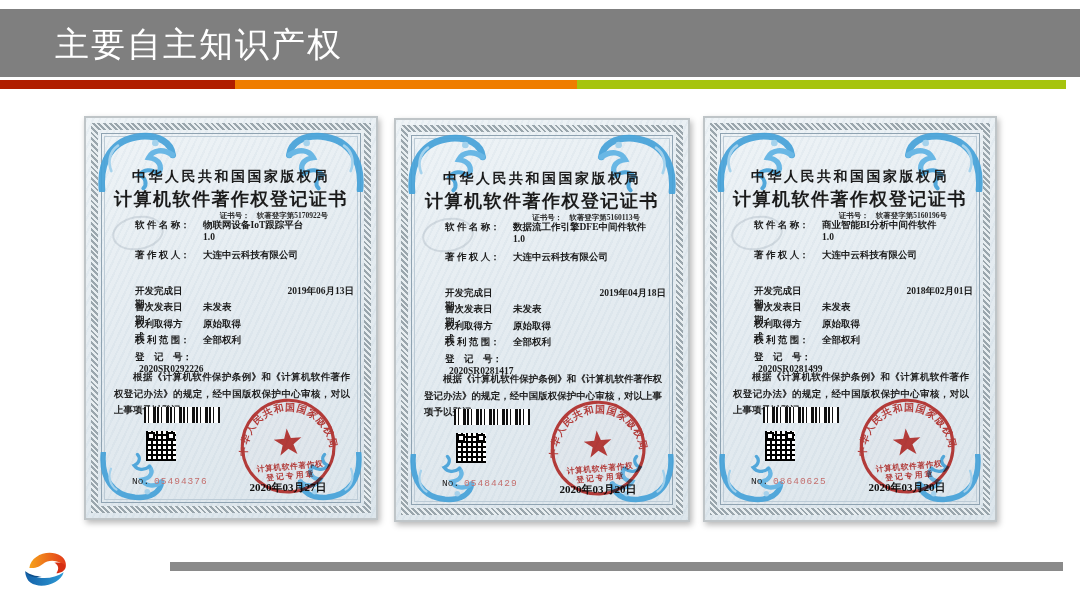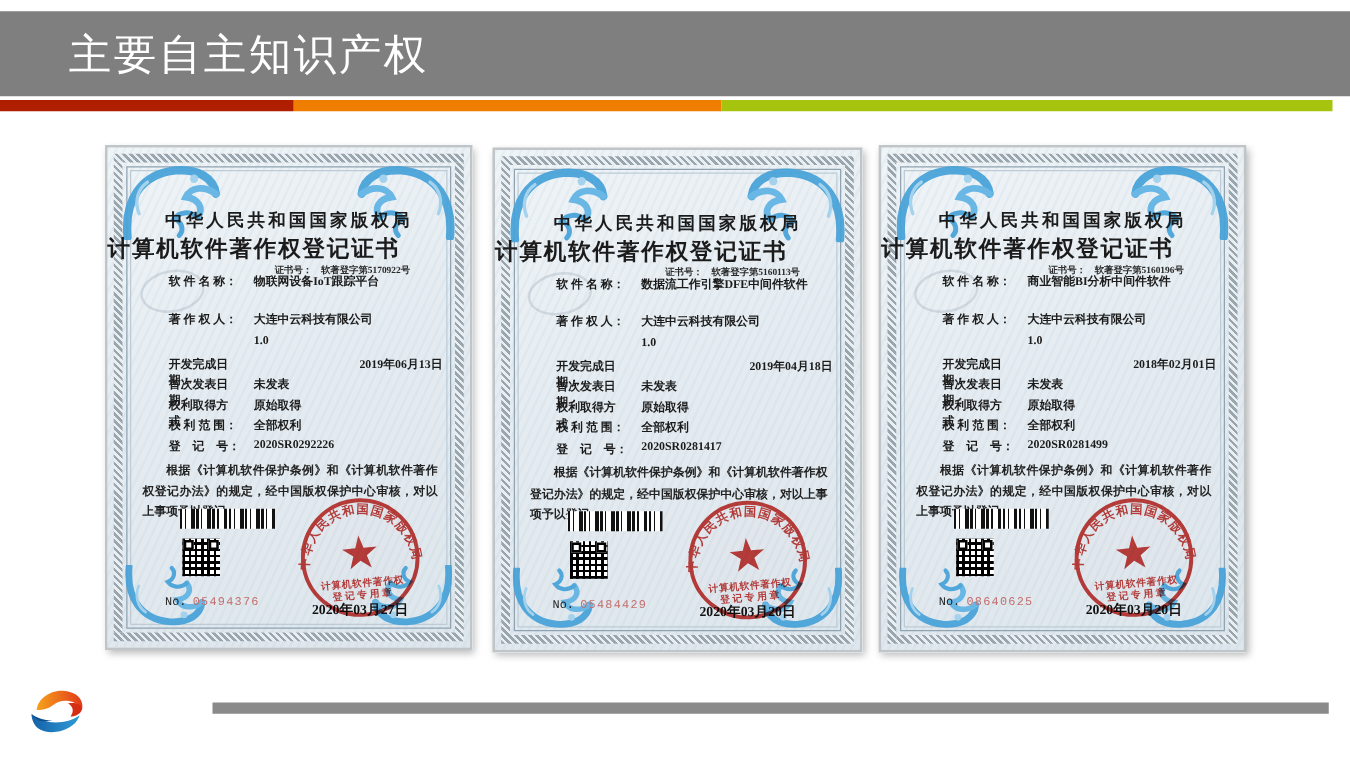--- a/index.html
+++ b/index.html
@@ -28,31 +28,31 @@
   .frame3{position:absolute;inset:18px;border:1px solid #bccbd6;}
 
   .corner{position:absolute;opacity:.92;}
   .c-tl{left:12px;top:12px;width:80px;height:62px;}
   .c-tr{right:12px;top:12px;width:80px;height:62px;transform:scaleX(-1);}
   .c-bl{left:14px;bottom:16px;width:66px;height:50px;transform:scaleY(-1);}
   .c-br{right:14px;bottom:16px;width:66px;height:50px;transform:scale(-1,-1);}
 
   .authority{position:absolute;left:0;right:0;top:50px;text-align:center;
              font-size:14px;font-weight:bold;letter-spacing:2.5px;}
-  .cert-title{position:absolute;left:0;right:0;top:69px;text-align:left;
+  .cert-title{position:absolute;left:0;right:0;top:69px;text-align:center;
               font-size:18px;font-weight:bold;letter-spacing:1.5px;}
   .certno{position:absolute;right:48px;top:93px;font-size:7.5px;font-weight:bold;color:#2a2a2a;}
   .certno .v{margin-left:7px;}
 
   .frow{position:absolute;left:29px;right:22px;display:flex;font-size:9.5px;font-weight:bold;padding-left:20px;}
   .frow .lab{width:64px;flex:none;}
   .frow .val{margin-left:4px;}
   .r-name{top:101px;} .r-author{top:131px;} .r-dev{top:167px;justify-content:space-between;} .r-pub{top:183px;}
-  .r-way{top:200px;} .r-scope{top:216px;} .r-reg{top:233px;}
-  .ver{display:block;margin-top:36px;}
+  .r-way{top:200px;} .r-scope{top:216px;} .r-reg{top:233px;flex-direction:column;}
+  .ver{display:block;}
 
   .statement{position:absolute;left:28px;right:26px;top:251px;margin:0;
              font-size:9.5px;font-weight:600;line-height:16.5px;
              text-align:justify;text-indent:2em;color:#222;}
 
   .emboss{position:absolute;left:26px;top:98px;width:48px;height:30px;border-radius:50%;
           border:2px solid rgba(150,162,176,.3);transform:rotate(-10deg);}
 
   .barcode{position:absolute;left:58px;top:289px;width:76px;height:16px;background:
      repeating-linear-gradient(90deg,#111 0 2px,#fff 2px 4px,#111 4px 5px,#fff 5px 9px,#111 9px 12px,#fff 12px 13px);}

